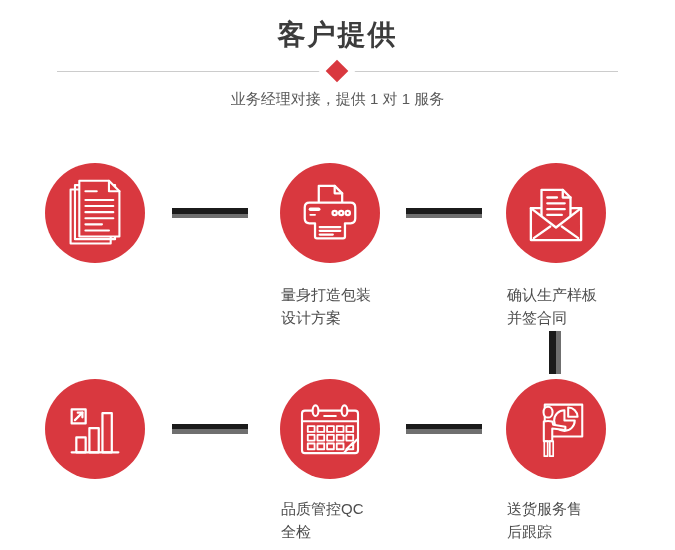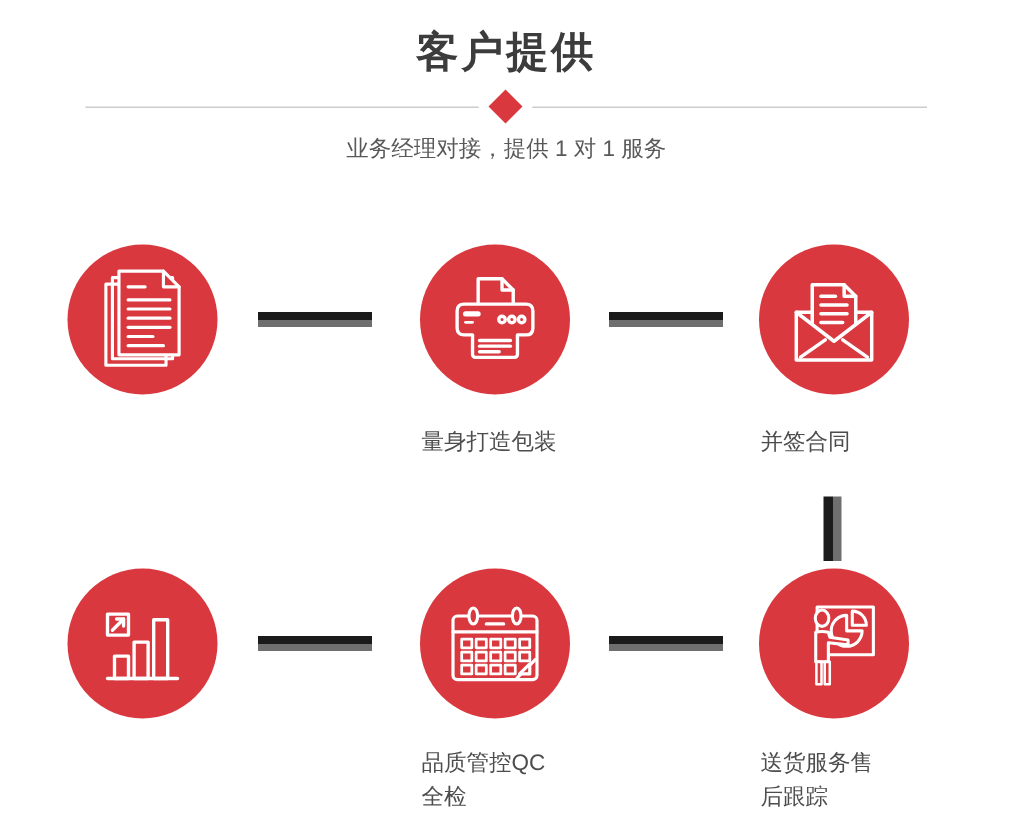--- a/index.html
+++ b/index.html
@@ -165,22 +165,24 @@
         <ellipse cx="23.5" cy="14" rx="4.8" ry="5.8" fill="#d9383f"></ellipse>
         <path d="M19,24 Q23.5,23 28,24 L29,27.5 L42,29.5 V33 L28,31.5 V45 H19 Z" fill="#d9383f"></path>
         <rect x="19.5" y="45" width="3.6" height="16" stroke-width="1.8"></rect>
         <rect x="25.4" y="45" width="3.6" height="16" stroke-width="1.8"></rect>
       </g>
     </svg>
   </div>
 
   <div class="label l2">
     <div>量身打造包装</div>
+    <div>设计方案</div>
   </div>
   <div class="label l3">
+    <div>确认生产样板</div>
     <div>并签合同</div>
   </div>
   <div class="label l5">
     <div>品质管控QC</div>
     <div>全检</div>
   </div>
   <div class="label l6">
     <div>送货服务售</div>
     <div>后跟踪</div>
   </div>

